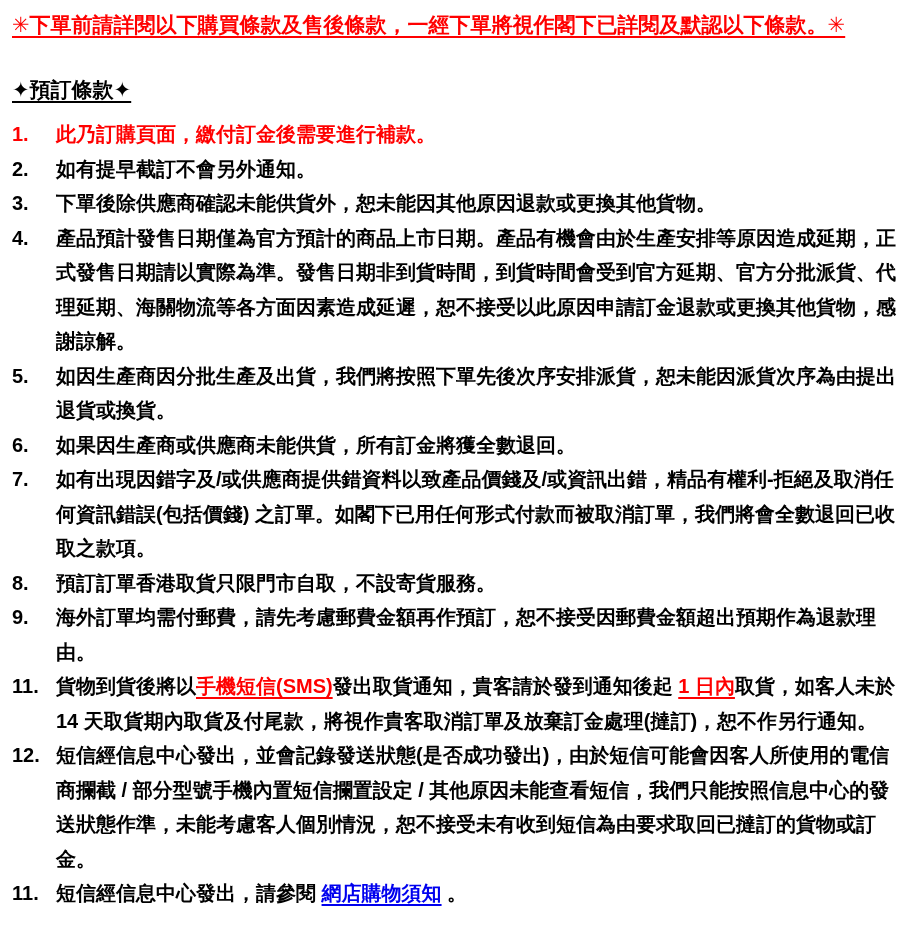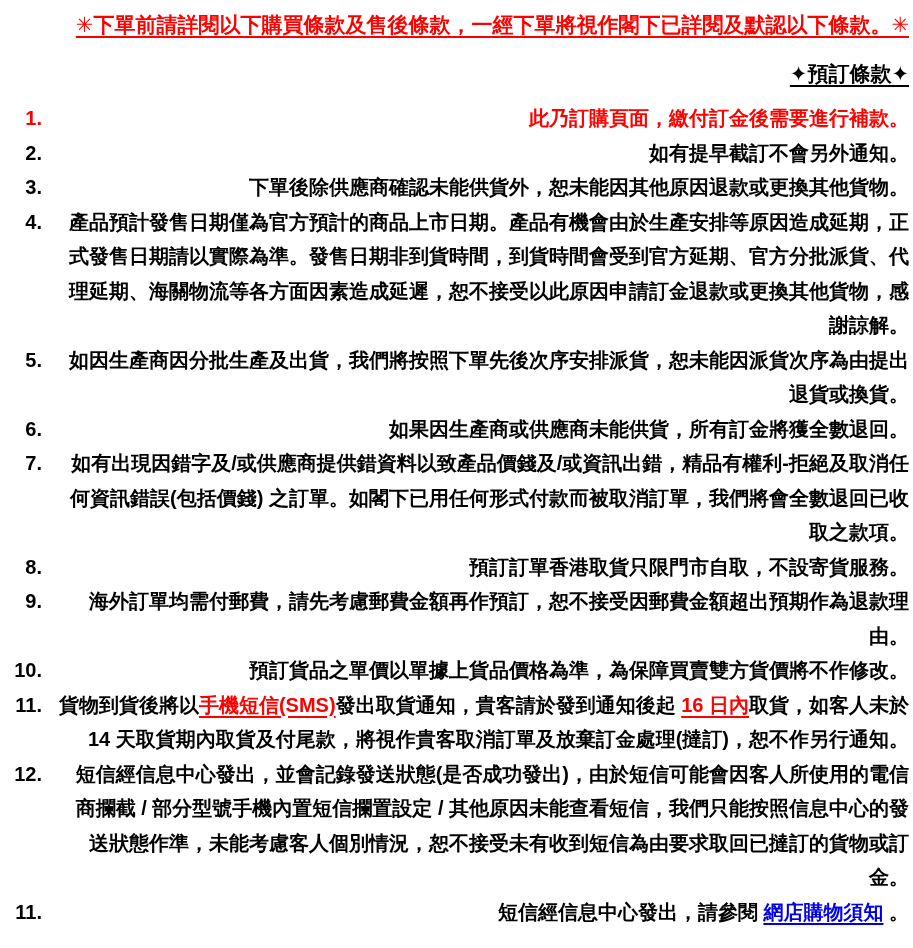--- a/index.html
+++ b/index.html
@@ -17,32 +17,31 @@
   body {
     width: 913px;
     height: 948px;
     overflow: hidden;
     font-family: "Liberation Sans", "DejaVu Sans", sans-serif;
     font-weight: 700;
     color: var(--black);
   }
   .page {
     padding: 10px 4px 0 12px;
-    text-align: right;
   }
   .notice {
     color: var(--red);
     font-size: 21px;
     line-height: 30px;
     text-decoration: underline;
     text-underline-offset: 4px;
     white-space: nowrap;
   }
   .section-title {
-    margin-top: 19px;
+    margin-top: 35px;
     font-size: 21px;
     line-height: 30px;
     text-decoration: underline;
     text-underline-offset: 4px;
     display: inline-block;
   }
   .terms {
     margin-top: 12px;
     font-size: 20px;
     line-height: 34.5px;
@@ -111,26 +110,22 @@
       </div>
       <div class="term">
         <span class="term-num">8.</span>
         <span class="term-text"><span>預訂訂單香港取貨只限門市自取，不設寄貨服務。</span></span>
       </div>
       <div class="term">
         <span class="term-num">9.</span>
         <span class="term-text"><span>海外訂單均需付郵費，請先考慮郵費金額再作預訂，恕不接受因郵費金額超出預期作為退款理由。</span></span>
       </div>
       <div class="term">
-        <span class="term-num">10.</span>
-        <span class="term-text"><span>預訂貨品之單價以單據上貨品價格為準，為保障買賣雙方貨價將不作修改。</span></span>
-      </div>
-      <div class="term">
         <span class="term-num">11.</span>
-        <span class="term-text"><span>貨物到貨後將以</span><span class="seg-alert">手機短信(SMS)</span><span>發出取貨通知，貴客請於發到通知後起 </span><span class="seg-alert">16 日內</span><span>取貨，如客人未於 14 天取貨期內取貨及付尾款，將視作貴客取消訂單及放棄訂金處理(撻訂)，恕不作另行通知。</span></span>
+        <span class="term-text"><span>貨物到貨後將以</span><span class="seg-alert">手機短信(SMS)</span><span>發出取貨通知，貴客請於發到通知後起 </span><span class="seg-alert">1 日內</span><span>取貨，如客人未於 14 天取貨期內取貨及付尾款，將視作貴客取消訂單及放棄訂金處理(撻訂)，恕不作另行通知。</span></span>
       </div>
       <div class="term">
         <span class="term-num">12.</span>
         <span class="term-text"><span>短信經信息中心發出，並會記錄發送狀態(是否成功發出)，由於短信可能會因客人所使用的電信商攔截 / 部分型號手機內置短信攔置設定 / 其他原因未能查看短信，我們只能按照信息中心的發送狀態作準，未能考慮客人個別情況，恕不接受未有收到短信為由要求取回已撻訂的貨物或訂金。</span></span>
       </div>
       <div class="term">
         <span class="term-num">11.</span>
         <span class="term-text"><span>短信經信息中心發出，請參閱 </span><a class="seg-link" href="#">網店購物須知</a><span> 。</span></span>
       </div>
     </div>

